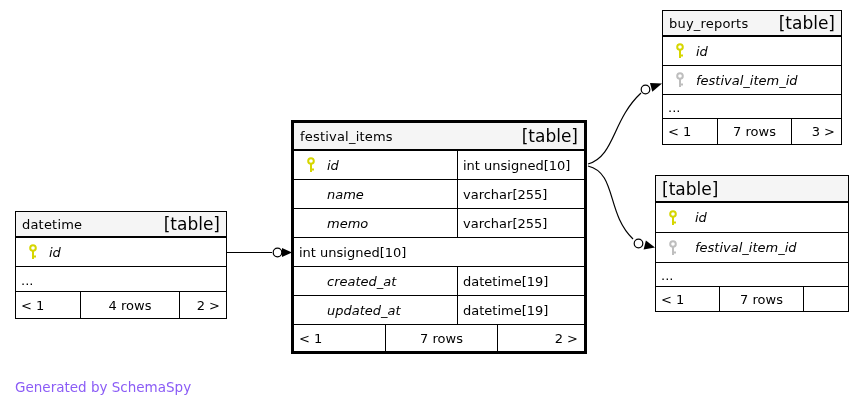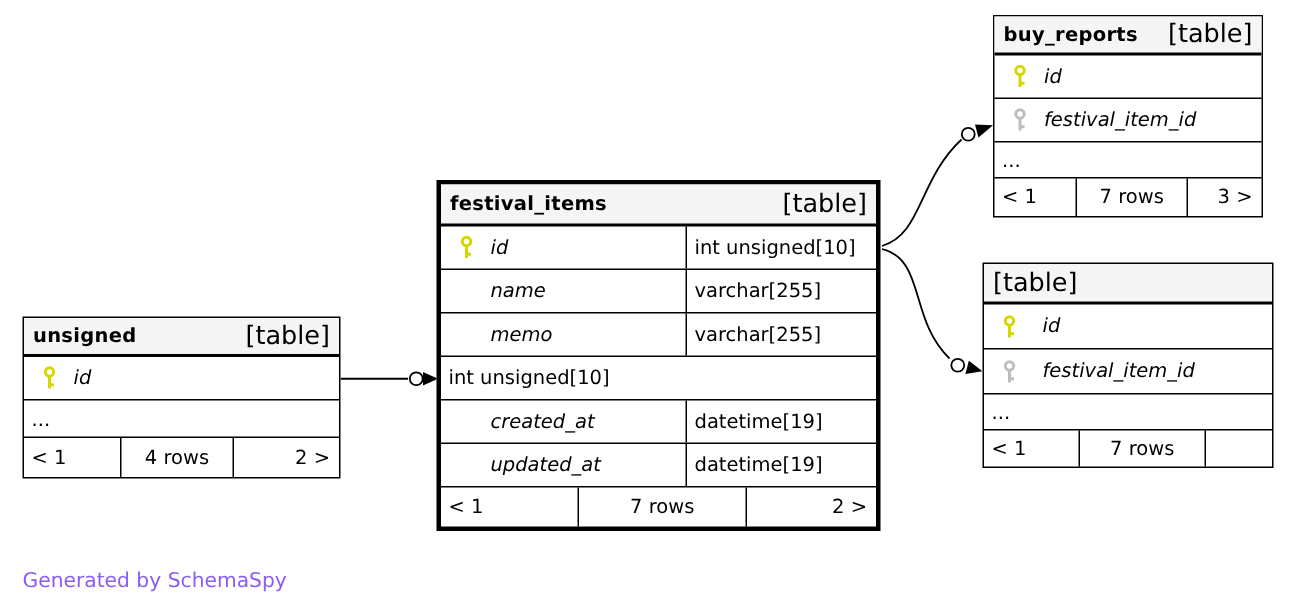--- a/index.html
+++ b/index.html
@@ -17,41 +17,41 @@
   }
   .edges{position:absolute;left:0;top:0;pointer-events:none;}
   .tbl{position:absolute;background:#fff;border:1.5px solid var(--border);box-sizing:border-box;}
   .tbl.focus{border-width:3px;}
   .thead{
     display:flex;justify-content:space-between;align-items:center;
     background:var(--header-bg);border-bottom:2px solid var(--border);
     padding:0 6px;height:26px;box-sizing:border-box;
   }
   .tbl.focus .thead{height:28px;}
-  .tname{font-weight:bold;letter-spacing:.2px;}
+  .tname{font-weight:normal;letter-spacing:.2px;}
   .tbadge{font-size:17px;}
   .trow{
     display:flex;align-items:center;border-bottom:1px solid var(--border);
     height:29px;box-sizing:border-box;
   }
   .keycell{width:20px;display:flex;justify-content:center;align-items:center;padding-left:7px;flex:none;}
   .keycell svg{display:block;}
   .cname{padding-left:6px;white-space:nowrap;font-style:italic;}
   .namecell{display:flex;align-items:center;width:164px;flex:none;height:100%;border-right:1px solid var(--border);box-sizing:border-box;}
   .typecell{flex:1;padding-left:5px;white-space:nowrap;}
   .ellipsisrow{border-bottom:1px solid var(--border);height:25px;box-sizing:border-box;display:flex;align-items:flex-end;padding:0 5px 3px 5px;}
   .tfoot{display:flex;align-items:stretch;height:26px;box-sizing:border-box;}
   .tfoot .fcell{display:flex;align-items:center;box-sizing:border-box;}
   .tfoot .fl{padding-left:5px;}
   .tfoot .fc{justify-content:center;border-left:1px solid var(--border);border-right:1px solid var(--border);}
   .tfoot .fr{flex:1;justify-content:flex-end;padding-right:6px;}
   .genby{position:absolute;left:15px;top:379px;font-size:13.5px;color:#8b5cf6;}
   
   #t-divisions{left:15px;top:211px;width:212px;}
-  #t-divisions .fl{width:64px;} #t-divisions .fc{width:76px;}
+  #t-divisions .fl{width:64px;} #t-divisions .fc{width:100px;}
   #t-festival{left:291px;top:120px;width:296px;}
   #t-festival .fl{width:91px;} #t-festival .fc{width:113px;}
   #t-buy{left:662px;top:10px;width:180px;}
   #t-buy .fl{width:54px;} #t-buy .fc{width:75px;}
   #t-buy .trow{height:29px;} #t-buy .ellipsisrow{height:24px;} #t-buy .tfoot{height:25px;}
   #t-item{left:655px;top:175px;width:194px;}
   #t-item .fl{width:63px;} #t-item .fc{width:85px;}
   #t-item .trow{height:30px;} #t-item .ellipsisrow{height:24px;} #t-item .tfoot{height:24px;}
   #t-item .thead{height:27px;}
   #t-divisions .ellipsisrow{height:25px;}
@@ -74,21 +74,21 @@
     </g>
     <g>
       <path d="M588,166 C617,173 606,213 633,239" stroke="#000" stroke-width="1.2" fill="none"></path>
       <circle cx="638.5" cy="243.5" r="4.3" fill="#fff" stroke="#000" stroke-width="1.2"></circle>
       <polygon points="655,247.5 643.6,249.4 645.9,240.5" fill="#000"></polygon>
     </g>
   </svg>
 
   <div class="tbl" id="t-divisions">
     <div class="thead">
-      <span class="tname">unsigned</span>
+      <span class="tname">datetime</span>
       <span class="tbadge">[table]</span>
     </div>
     <div class="trow">
       <span class="keycell" style="color:var(--primary-key)">
         <svg width="10" height="16" viewBox="0 0 10 16">
             <circle cx="5" cy="4" r="2.8" fill="none" stroke="currentColor" stroke-width="2"></circle>
             <path d="M5 7 V15 M5 12.5 H8" stroke="currentColor" stroke-width="2" fill="none"></path>
           </svg>
       </span>
       <span class="cname">id</span>

